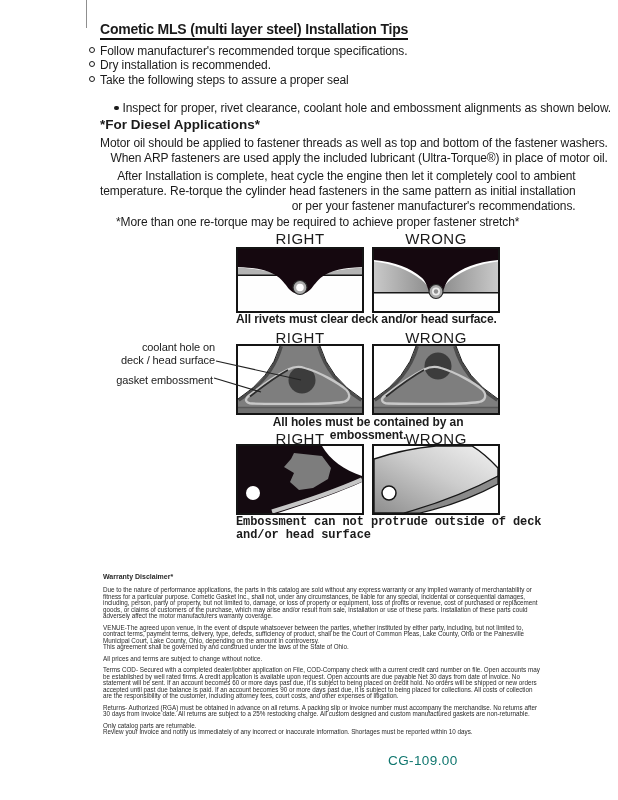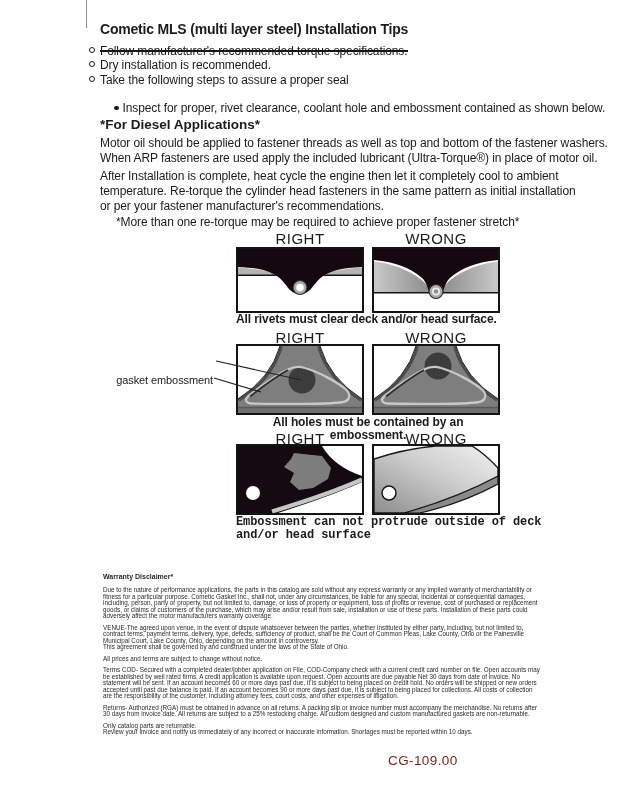--- a/index.html
+++ b/index.html
@@ -7,40 +7,40 @@
     position:relative; width:618px; height:800px; background:#ffffff;
     font-family:"Liberation Sans", sans-serif; color:#1b1b1b; overflow:hidden;
   }
   .abs { position:absolute; }
   .prelines { white-space:pre-line; }
 
   .edge-mark { left:86px; top:0; width:1px; height:28px; background:#8f8f8f; }
 
   .title {
     left:100px; top:21px; font-size:14px; font-weight:bold; letter-spacing:-0.2px;
-    border-bottom:2px solid #141414; padding-bottom:13px;
+    border-bottom:2px solid #141414; padding-bottom:1px;
   }
 
   .line { font-size:12px; letter-spacing:-0.1px; line-height:14px; }
   .b1 { left:89px; top:44px; }
   .b2 { left:89px; top:58px; }
   .b3 { left:89px; top:73px; }
   .sb1 { left:114px; top:87px; }
   .sb2 { left:114px; top:101px; }
   .marker-o {
     display:inline-block; width:4px; height:4px; border:1px solid #1b1b1b;
     border-radius:50%; margin-right:5px; vertical-align:2px;
   }
   .marker-f {
     display:inline-block; width:4.5px; height:4.5px; background:#1b1b1b;
     border-radius:50%; margin-right:4px; vertical-align:2px;
   }
 
   .diesel-heading { left:100px; top:117px; font-size:13.5px; font-weight:bold; }
-  .para { font-size:12px; letter-spacing:-0.1px; line-height:14.8px; }
+  .para { font-size:12px; letter-spacing:-0.1px; line-height:14.8px;text-align:right; }
   .p1 { left:100px; top:136px; }
   .p2 { left:100px; top:169px; }
   .note { left:100px; top:215px;margin-left:16px; }
 
   .rw-label { font-size:15px; letter-spacing:0.5px; width:128px; text-align:center; }
   .r1l { left:236px; top:230px; } .r1w { left:372px; top:230px; }
   .r2l { left:236px; top:329px; } .r2w { left:372px; top:329px; }
   .r3l { left:236px; top:430px; } .r3w { left:372px; top:430px; }
 
   .dbox { width:124px; height:62px; border:2px solid #141414; background:#fff; }
@@ -57,42 +57,42 @@
 
   .callout { font-size:11px; line-height:12.5px; text-align:right; letter-spacing:-0.1px; }
   .co1 { left:90px; top:341px; width:125px; }
   .co2 { left:90px; top:374px; width:123px; }
   .leaders { left:130px; top:335px; pointer-events:none; z-index:5; }
 
   .warranty { left:103px; top:573px; width:440px; color:#2a2a2a; }
   .w-title { font-size:7px; font-weight:bold; margin-bottom:7px; }
   .w-para { font-size:6.3px; line-height:6.5px; margin-bottom:5px; letter-spacing:0; }
 
-  .doc-number { left:388px; top:753px; font-size:13.5px; letter-spacing:0.4px; color:#7f1d1d; }
+  .doc-number { left:388px; top:753px; font-size:13.5px; letter-spacing:0.4px; color:#0f766e; }
 </style>
 </head>
 <body>
 
 <div class="page">
 
   <div class="abs edge-mark"></div>
 
   <div class="abs title">Cometic MLS (multi layer steel) Installation Tips</div>
 
   <div class="abs line b1">
     <span class="marker-o"></span><span>Follow manufacturer's recommended torque specifications.</span>
   </div>
   <div class="abs line b3">
     <span class="marker-o"></span><span>Take the following steps to assure a proper seal</span>
   </div>
   <div class="abs line b2">
     <span class="marker-o"></span><span>Dry installation is recommended.</span>
   </div>
   <div class="abs line sb2">
-    <span class="marker-f"></span><span>Inspect for proper, rivet clearance, coolant hole and embossment contained as shown below.</span>
+    <span class="marker-f"></span><span>Inspect for proper, rivet clearance, coolant hole and embossment alignments as shown below.</span>
   </div>
 
   <div class="abs diesel-heading">*For Diesel Applications*</div>
   <div class="abs para prelines p1">Motor oil should be applied to fastener threads as well as top and bottom of the fastener washers.
 When ARP fasteners are used apply the included lubricant (Ultra-Torque®) in place of motor oil.</div>
   <div class="abs para prelines p2">After Installation is complete, heat cycle the engine then let it completely cool to ambient
 temperature. Re-torque the cylinder head fasteners in the same pattern as initial installation
 or per your fastener manufacturer's recommendations.</div>
   <div class="abs para note">*More than one re-torque may be required to achieve proper fastener stretch*</div>
 
@@ -130,20 +130,22 @@
       <circle cx="62" cy="42.5" r="7" fill="#ababab" stroke="#2a2a2a" stroke-width="1.2"></circle>
       <circle cx="62" cy="42.5" r="4" fill="#ededed"></circle>
       <circle cx="62" cy="42.5" r="2.2" fill="#8f8f8f"></circle>
     </svg>
   </div>
   <div class="abs caption cap1">All rivets must clear deck and/or head surface.</div>
 
   <div class="abs rw-label r2l">RIGHT</div>
   <div class="abs rw-label r2w">WRONG</div>
 
+  <div class="abs callout prelines co1">coolant hole on
+deck / head surface</div>
   <div class="abs callout co2">gasket embossment</div>
 
   <div class="abs dbox2 bx2r">
     <svg viewBox="0 0 124 67" width="124" height="67">
       <rect width="124" height="67" fill="#7e7e7e"></rect>
       <rect y="61.5" width="124" height="5.5" fill="#707070"></rect>
       <line x1="0" y1="61.5" x2="124" y2="61.5" stroke="#585858" stroke-width="1.3"></line>
       <path d="M42,0 Q33,32 0,53" stroke="#4c4c4c" stroke-width="6" fill="none"></path>
       <path d="M0,0 L42,0 Q33,32 0,53 Z" fill="#ffffff"></path>
       <path d="M42,0 Q33,32 0,53" stroke="#1e1e1e" stroke-width="1" fill="none"></path>

